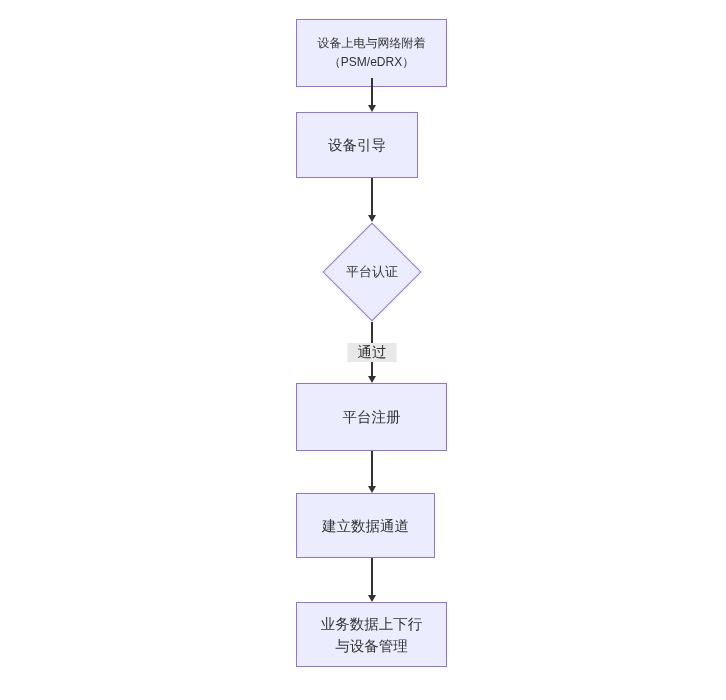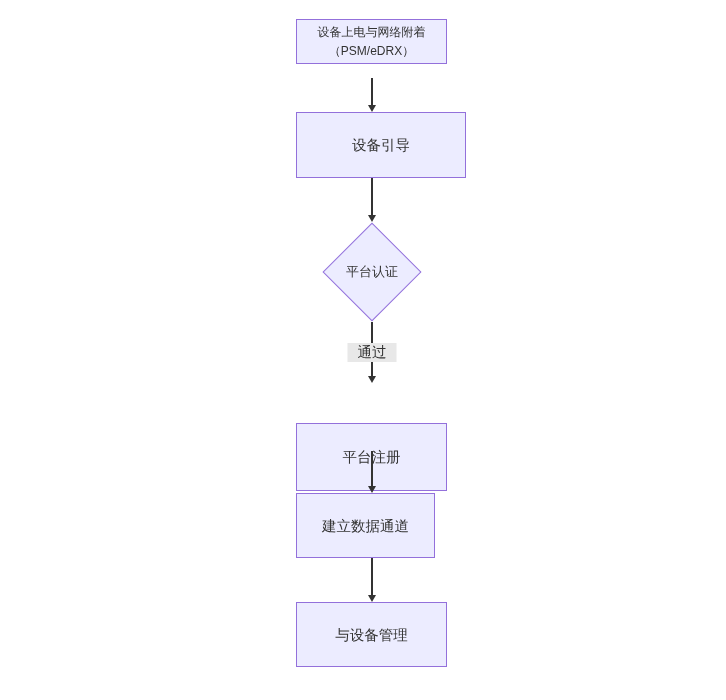--- a/index.html
+++ b/index.html
@@ -92,55 +92,56 @@
     line-height: 19px;
     padding: 0 10px;
     white-space: nowrap;
   }
 </style>
 </head>
 <body>
 
 <div id="canvas">
 
-  <div class="node small" style="left:296px; top:19px; width:151px; height:45px;align-items:center;">
+  <div class="node small" style="left:296px; top:19px; width:151px; height:68px;align-items:center;">
     <div class="line">设备上电与网络附着</div>
     <div class="line">（PSM/eDRX）</div>
   </div>
 
   <div class="edge-line" style="left:371px; top:78px; height:27px;"></div>
   <div class="arrowhead" style="left:368px; top:105px;"></div>
 
-  <div class="node" style="left:296px; top:112px; width:170px; height:66px;">
+  <div class="node" style="left:296px; top:112px; width:122px; height:66px;">
     <div class="line">设备引导</div>
   </div>
 
   <div class="edge-line" style="left:371px; top:178px; height:37px;"></div>
   <div class="arrowhead" style="left:368px; top:215px;"></div>
 
   <div class="diamond-wrap" style="left:322px; top:222px;">
     <div class="diamond-shape"></div>
     <span class="diamond-label">平台认证</span>
   </div>
 
   <div class="edge-line" style="left:371px; top:322px; height:54px;"></div>
   <span class="edge-label" style="left:372px; top:343px;">通过</span>
   <div class="arrowhead" style="left:368px; top:376px;"></div>
 
-  <div class="node" style="left:296px; top:383px; width:151px; height:68px;margin-top:40px;">
+  <div class="node" style="left:296px; top:383px; width:151px; height:68px;">
     <div class="line">平台注册</div>
   </div>
 
   <div class="edge-line" style="left:371px; top:451px; height:35px;"></div>
   <div class="arrowhead" style="left:368px; top:486px;"></div>
 
   <div class="node" style="left:296px; top:493px; width:139px; height:65px;">
     <div class="line">建立数据通道</div>
   </div>
 
   <div class="edge-line" style="left:371px; top:558px; height:37px;"></div>
   <div class="arrowhead" style="left:368px; top:595px;"></div>
 
   <div class="node" style="left:296px; top:602px; width:151px; height:65px;">
+    <div class="line">业务数据上下行</div>
     <div class="line">与设备管理</div>
   </div>
 
 </div>
 
 </body></html>

